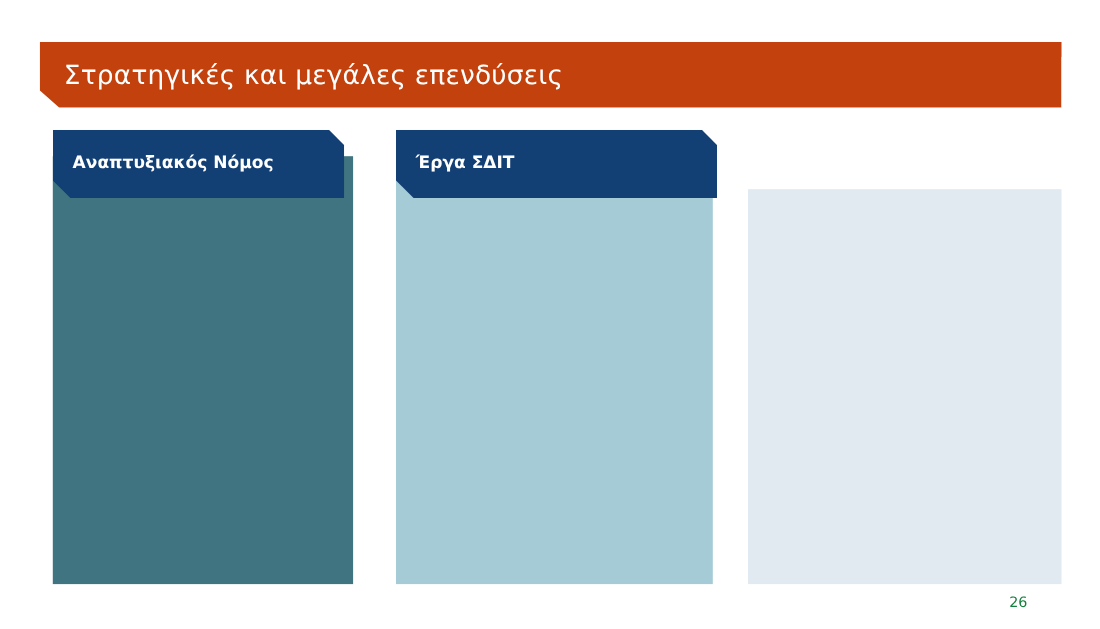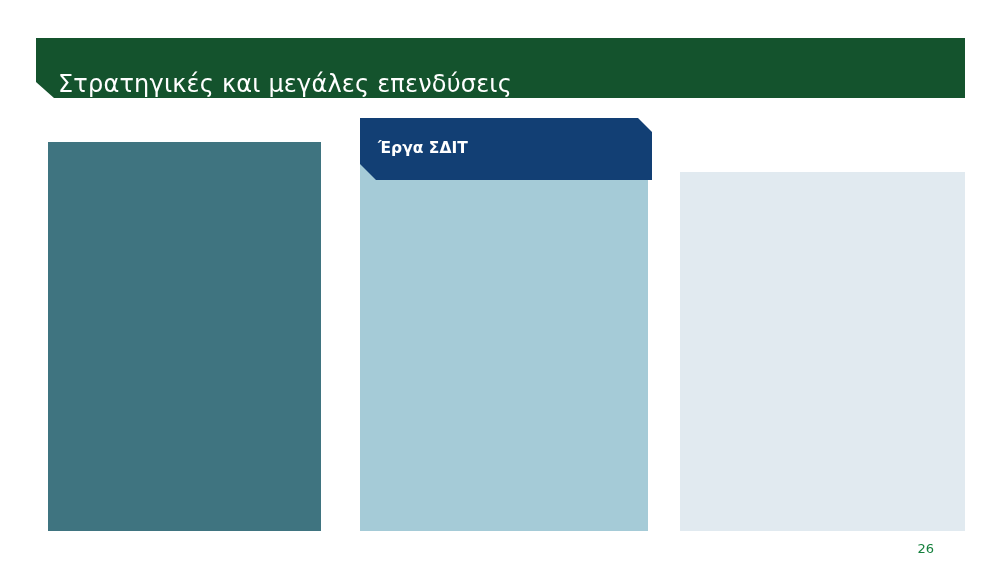--- a/index.html
+++ b/index.html
@@ -6,23 +6,23 @@
   body{
     width:1000px;height:572px;background:#ffffff;overflow:hidden;
     font-family:"DejaVu Sans","Liberation Sans",sans-serif;
     position:relative;
   }
   .slide{position:absolute;inset:0;background:#ffffff;}
 
   
   .title-banner{
     position:absolute;left:36px;top:38px;width:929px;height:60px;
-    background:#14532d;
+    background:#c2410c;
     clip-path:polygon(0 0, 942px 0, 100% 14px, 100% 100%, 18px 100%, 0 calc(100% - 16px));
-    display:flex;align-items:flex-end;
+    display:flex;align-items:center;
   }
   .title-text{
     color:#ffffff;font-size:24px;font-weight:400;letter-spacing:.2px;
     padding-left:22px;white-space:nowrap;
   }
 
   
   .col{position:absolute;}
   .col-head{
     position:absolute;top:0;left:0;height:62px;
@@ -116,20 +116,23 @@
 <body>
 
 <div class="slide">
 
   <div class="title-banner">
     <div class="title-text">Στρατηγικές και μεγάλες επενδύσεις</div>
   </div>
 
   <div class="col" id="col1">
     <div class="col-body"></div>
+    <div class="col-head">
+      <div class="col-head-text">Αναπτυξιακός Νόμος</div>
+    </div>
 
     <div class="icon-wrap">
       <svg width="78" height="72" viewBox="0 0 78 72" aria-hidden="true">
         <rect x="4" y="3" width="68" height="64" fill="none" stroke="#ffffff" stroke-width="3"></rect>
         <line x1="4" y1="18" x2="72" y2="18" stroke="#ffffff" stroke-width="2.5"></line>
         <line x1="4" y1="52" x2="72" y2="52" stroke="#ffffff" stroke-width="2.5"></line>
         <line x1="8" y1="64" x2="69" y2="9" stroke="#ffffff" stroke-width="3"></line>
         <line x1="7" y1="35" x2="71" y2="35" stroke="#ffffff" stroke-width="3.2" stroke-dasharray="4 3"></line>
       </svg>
     </div>

